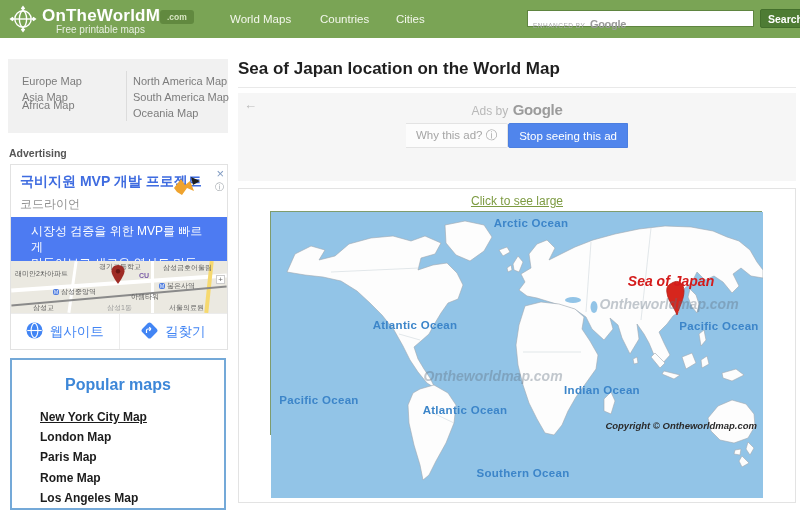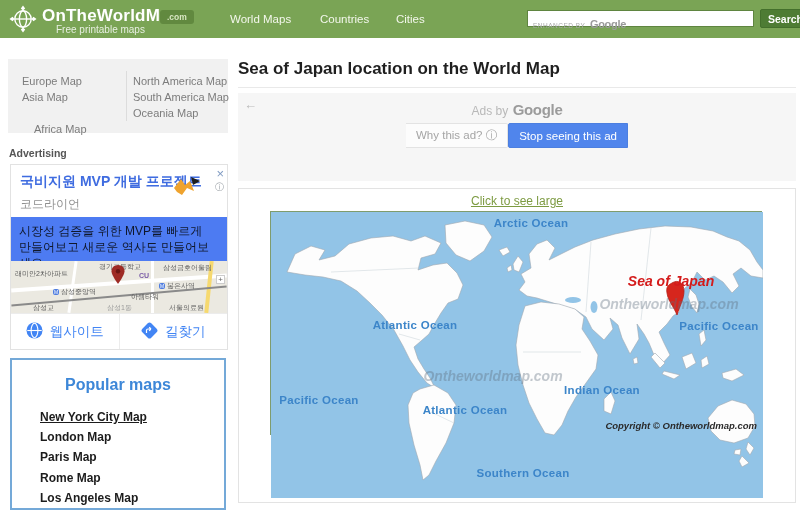--- a/index.html
+++ b/index.html
@@ -26,21 +26,21 @@
   #continent-divider { position:absolute; left:118px; top:12px; width:1px; height:50px; background:#dcdcdc; }
   .clink { position:absolute; font-size:11px; color:#7c7c7c; cursor:pointer; white-space:nowrap; }
   #adv-label { position:absolute; left:9px; top:147px; font-size:10.5px; font-weight:bold; color:#555; }
 
   #ad-box { position:absolute; left:10px; top:164px; width:218px; height:186px; background:#fff; border:1px solid #e2e2e2; }
   #ad-title { position:absolute; left:9px; top:8px; font-size:14px; font-weight:bold; color:#3f6ce0; white-space:nowrap; }
   #ad-advertiser { position:absolute; left:9px; top:31px; font-size:12px; color:#8f8f8f; }
   #ad-close { position:absolute; right:3px; top:1px; font-size:13px; color:#7f9ac2; cursor:pointer; }
   #ad-info { position:absolute; right:3px; top:16px; font-size:9px; color:#9aa0a6; cursor:pointer; }
   #ad-logo { position:absolute; right:26px; top:10px; }
-  #ad-banner { position:absolute; left:0; top:52px; width:216px; height:44px; background:#4d7bf2; color:#0f172a; font-size:12px; line-height:16px; padding:6px 8px; }
+  #ad-banner { position:absolute; left:0; top:52px; width:216px; height:44px; background:#4d7bf2; color:#ffffff; font-size:12px; line-height:16px; padding:6px 20px; }
   #ad-map { position:absolute; left:0; top:96px; width:216px; height:52px; background:#ebe9e1; overflow:hidden; }
   .mroad-h { position:absolute; background:#fff; }
   .mroad-y { position:absolute; background:#f6d96f; }
   .mlabel { position:absolute; font-size:7px; color:#5a5a5a; white-space:nowrap; }
   .metro { display:inline-block; width:6px; height:6px; background:#4f7de0; border-radius:2px; color:#fff; font-size:5px; line-height:6px; text-align:center; vertical-align:middle; }
   #map-zoom { position:absolute; right:2px; top:14px; width:9px; height:9px; background:#fff; border:1px solid #ccc; font-size:8px; line-height:8px; text-align:center; color:#666; }
   #ad-buttons { position:absolute; left:0; top:148px; width:216px; height:36px; border-top:1px solid #ececec; display:flex; }
   .ad-btn { flex:1; display:flex; align-items:center; justify-content:center; gap:7px; color:#4285f4; font-size:13.5px; cursor:pointer; }
   .ad-btn + .ad-btn { border-left:1px solid #ececec; }
 
@@ -102,21 +102,21 @@
       <span class="brand">Google</span>
     </span>
   </div>
   <button id="search-btn">Search</button>
 </div>
 
 <div id="continent-box">
   <div id="continent-divider"></div>
   <span class="clink" style="left:14px; top:16px;">Europe Map</span>
   <span class="clink" style="left:14px; top:32px;">Asia Map</span>
-  <span class="clink" style="left:14px; top:64px;margin-left:12px;">Africa Map</span>
+  <span class="clink" style="left:14px; top:40px;">Africa Map</span>
   <span class="clink" style="left:125px; top:16px;">North America Map</span>
   <span class="clink" style="left:125px; top:32px;">South America Map</span>
   <span class="clink" style="left:125px; top:48px;">Oceania Map</span>
 </div>
 
 <div id="adv-label">Advertising</div>
 
 <div id="ad-box">
   <span id="ad-title">국비지원 MVP 개발 프로젝트</span>
   <span id="ad-advertiser">코드라이언</span>

